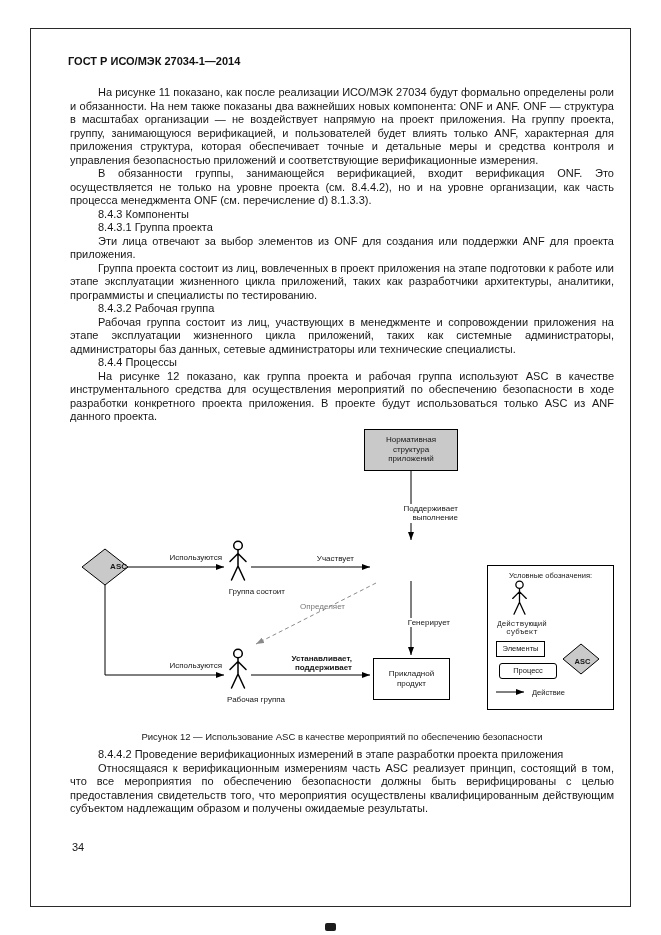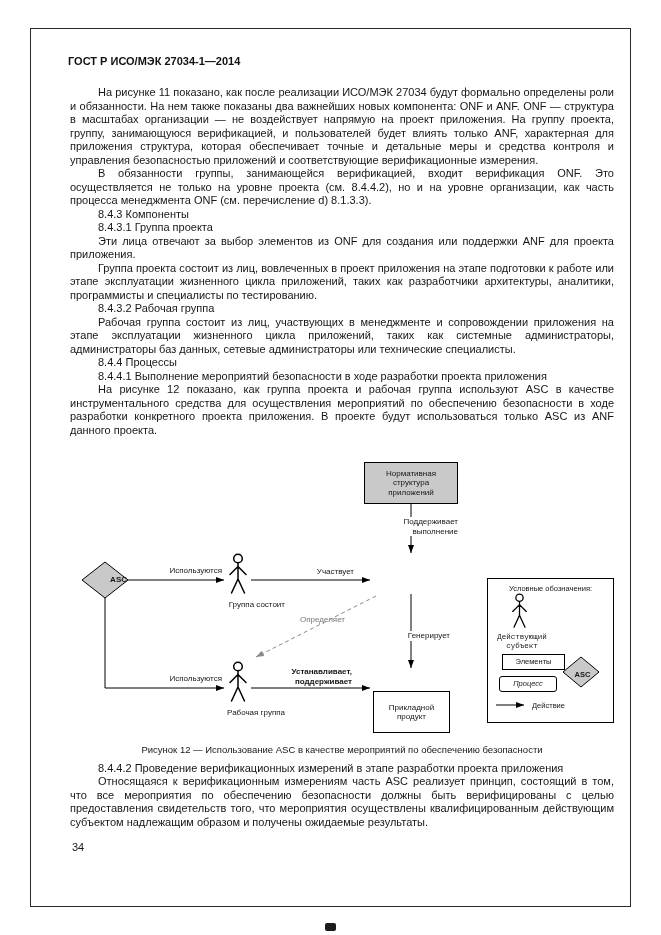--- a/index.html
+++ b/index.html
@@ -12,21 +12,21 @@
   .para{margin:0;text-indent:28px;}
   .h{margin:0;text-indent:28px;text-align:left;}
   .bold{font-weight:normal;}
   .caption{margin:10px 0 5px 0;text-indent:0;text-align:center;font-size:9.5px;}
   .pagenum{position:absolute;left:72px;top:841px;font-size:11px;}
   .artifact{position:absolute;left:325px;top:923px;width:11px;height:8px;background:#1c1c1c;border-radius:2px;}
 
   .diagram{position:relative;width:544px;height:292px;margin-top:4px;text-align:left;}
   .dsvg{position:absolute;left:0;top:0;width:544px;height:292px;}
   .node{position:absolute;border:1px solid #000;background:#fff;display:flex;align-items:center;
-        justify-content:center;text-align:center;font-size:8px;line-height:9.5px;padding:20px;box-sizing:border-box;margin-top:20px;}
+        justify-content:center;text-align:center;font-size:8px;line-height:9.5px;padding:20px;box-sizing:border-box;}
   .gray{background:#c9c9c9;}
   .round{border-radius:10px;}
   .lbl{position:absolute;font-size:8px;line-height:9.5px;text-align:right;}
   .wbg{background:#fff;}
   .dim{color:#777;}
   .ascmain{left:13px;top:134px;width:44px;font-weight:bold;}
   .supports{left:294px;top:76px;width:94px;}
   .usestop{left:58px;top:125px;width:94px;}
   .grouplbl{left:121px;top:159px;width:94px;}
   .participates{left:196px;top:126px;width:88px;}
@@ -37,43 +37,42 @@
   .installs{left:198px;top:226px;width:84px;font-weight:bold;}
   .n-normative{left:294px;top:1px;width:94px;height:41px;}
   .n-project{left:303px;top:115px;width:77px;height:38px;}
   .n-product{left:303px;top:230px;width:77px;height:42px;}
 
   .legend{position:absolute;left:417px;top:137px;width:125px;height:143px;border:1px solid #000;}
   .lg-title{position:absolute;left:0;top:3px;width:100%;text-align:center;font-size:7.5px;}
   .lg-actor{position:absolute;left:2px;top:54px;width:64px;text-align:center;font-size:7.5px;line-height:8.5px;font-family:Liberation Mono, monospace;}
   .lgbox{position:absolute;border:1px solid #000;display:flex;align-items:center;justify-content:center;
          font-size:7.5px;background:#fff;box-sizing:border-box;}
-  .lg-elements{left:14px;top:75px;width:63px;height:16px;}
-  .lg-process{left:11px;top:97px;width:58px;height:16px;border-radius:3px;font-style:italic;}
+  .lg-elements{left:8px;top:75px;width:49px;height:16px;}
+  .lg-process{left:11px;top:97px;width:58px;height:16px;border-radius:3px;}
   .lg-asc{position:absolute;left:76px;top:89px;width:37px;text-align:center;font-size:7.5px;font-weight:bold;}
   .lg-action{position:absolute;left:44px;top:120px;font-size:7.5px;}
 </style>
 </head>
 <body>
 
 <div class="page">
   <div class="frame"></div>
   <div class="header">ГОСТ Р ИСО/МЭК 27034-1—2014</div>
 
   <div class="content">
     <p class="para">На рисунке 11 показано, как после реализации ИСО/МЭК 27034 будут формально определены роли и обязанности. На нем также показаны два важнейших новых компонента: ONF и ANF. ONF — структура в масштабах организации — не воздействует напрямую на проект приложения. На группу проекта, группу, занимающуюся верификацией, и пользователей будет влиять только ANF, характерная для приложения структура, которая обеспечивает точные и детальные меры и средства контроля и управления безопасностью приложений и соответствующие верификационные измерения.</p>
     <p class="para">В обязанности группы, занимающейся верификацией, входит верификация ONF. Это осуществляется не только на уровне проекта (см. 8.4.4.2), но и на уровне организации, как часть процесса менеджмента ONF (см. перечисление d) 8.1.3.3).</p>
     <p class="h bold">8.4.3 Компоненты</p>
     <p class="h">8.4.3.1 Группа проекта</p>
     <p class="para">Эти лица отвечают за выбор элементов из ONF для создания или поддержки ANF для проекта приложения.</p>
     <p class="para">Группа проекта состоит из лиц, вовлеченных в проект приложения на этапе подготовки к работе или этапе эксплуатации жизненного цикла приложений, таких как разработчики архитектуры, аналитики, программисты и специалисты по тестированию.</p>
     <p class="h">8.4.3.2 Рабочая группа</p>
     <p class="para">Рабочая группа состоит из лиц, участвующих в менеджменте и сопровождении приложения на этапе эксплуатации жизненного цикла приложений, таких как системные администраторы, администраторы баз данных, сетевые администраторы или технические специалисты.</p>
     <p class="h bold">8.4.4 Процессы</p>
-    <p class="h">8.4.4.1 Выполнение мероприятий безопасности в ходе разработки проекта приложения</p>
     <p class="para">На рисунке 12 показано, как группа проекта и рабочая группа используют ASC в качестве инструментального средства для осуществления мероприятий по обеспечению безопасности в ходе разработки конкретного проекта приложения. В проекте будут использоваться только ASC из ANF данного проекта.</p>
 
     <div class="diagram">
       <svg class="dsvg" viewBox="0 0 544 292">
         <defs>
           <marker id="mA" markerWidth="8" markerHeight="6" refX="8" refY="3" orient="auto">
             <path d="M0,0 L8,3 L0,6 Z" fill="#000"></path>
           </marker>
           <marker id="mG" markerWidth="8" markerHeight="6" refX="8" refY="3" orient="auto">
             <path d="M0,0 L8,3 L0,6 Z" fill="#8a8a8a"></path>

